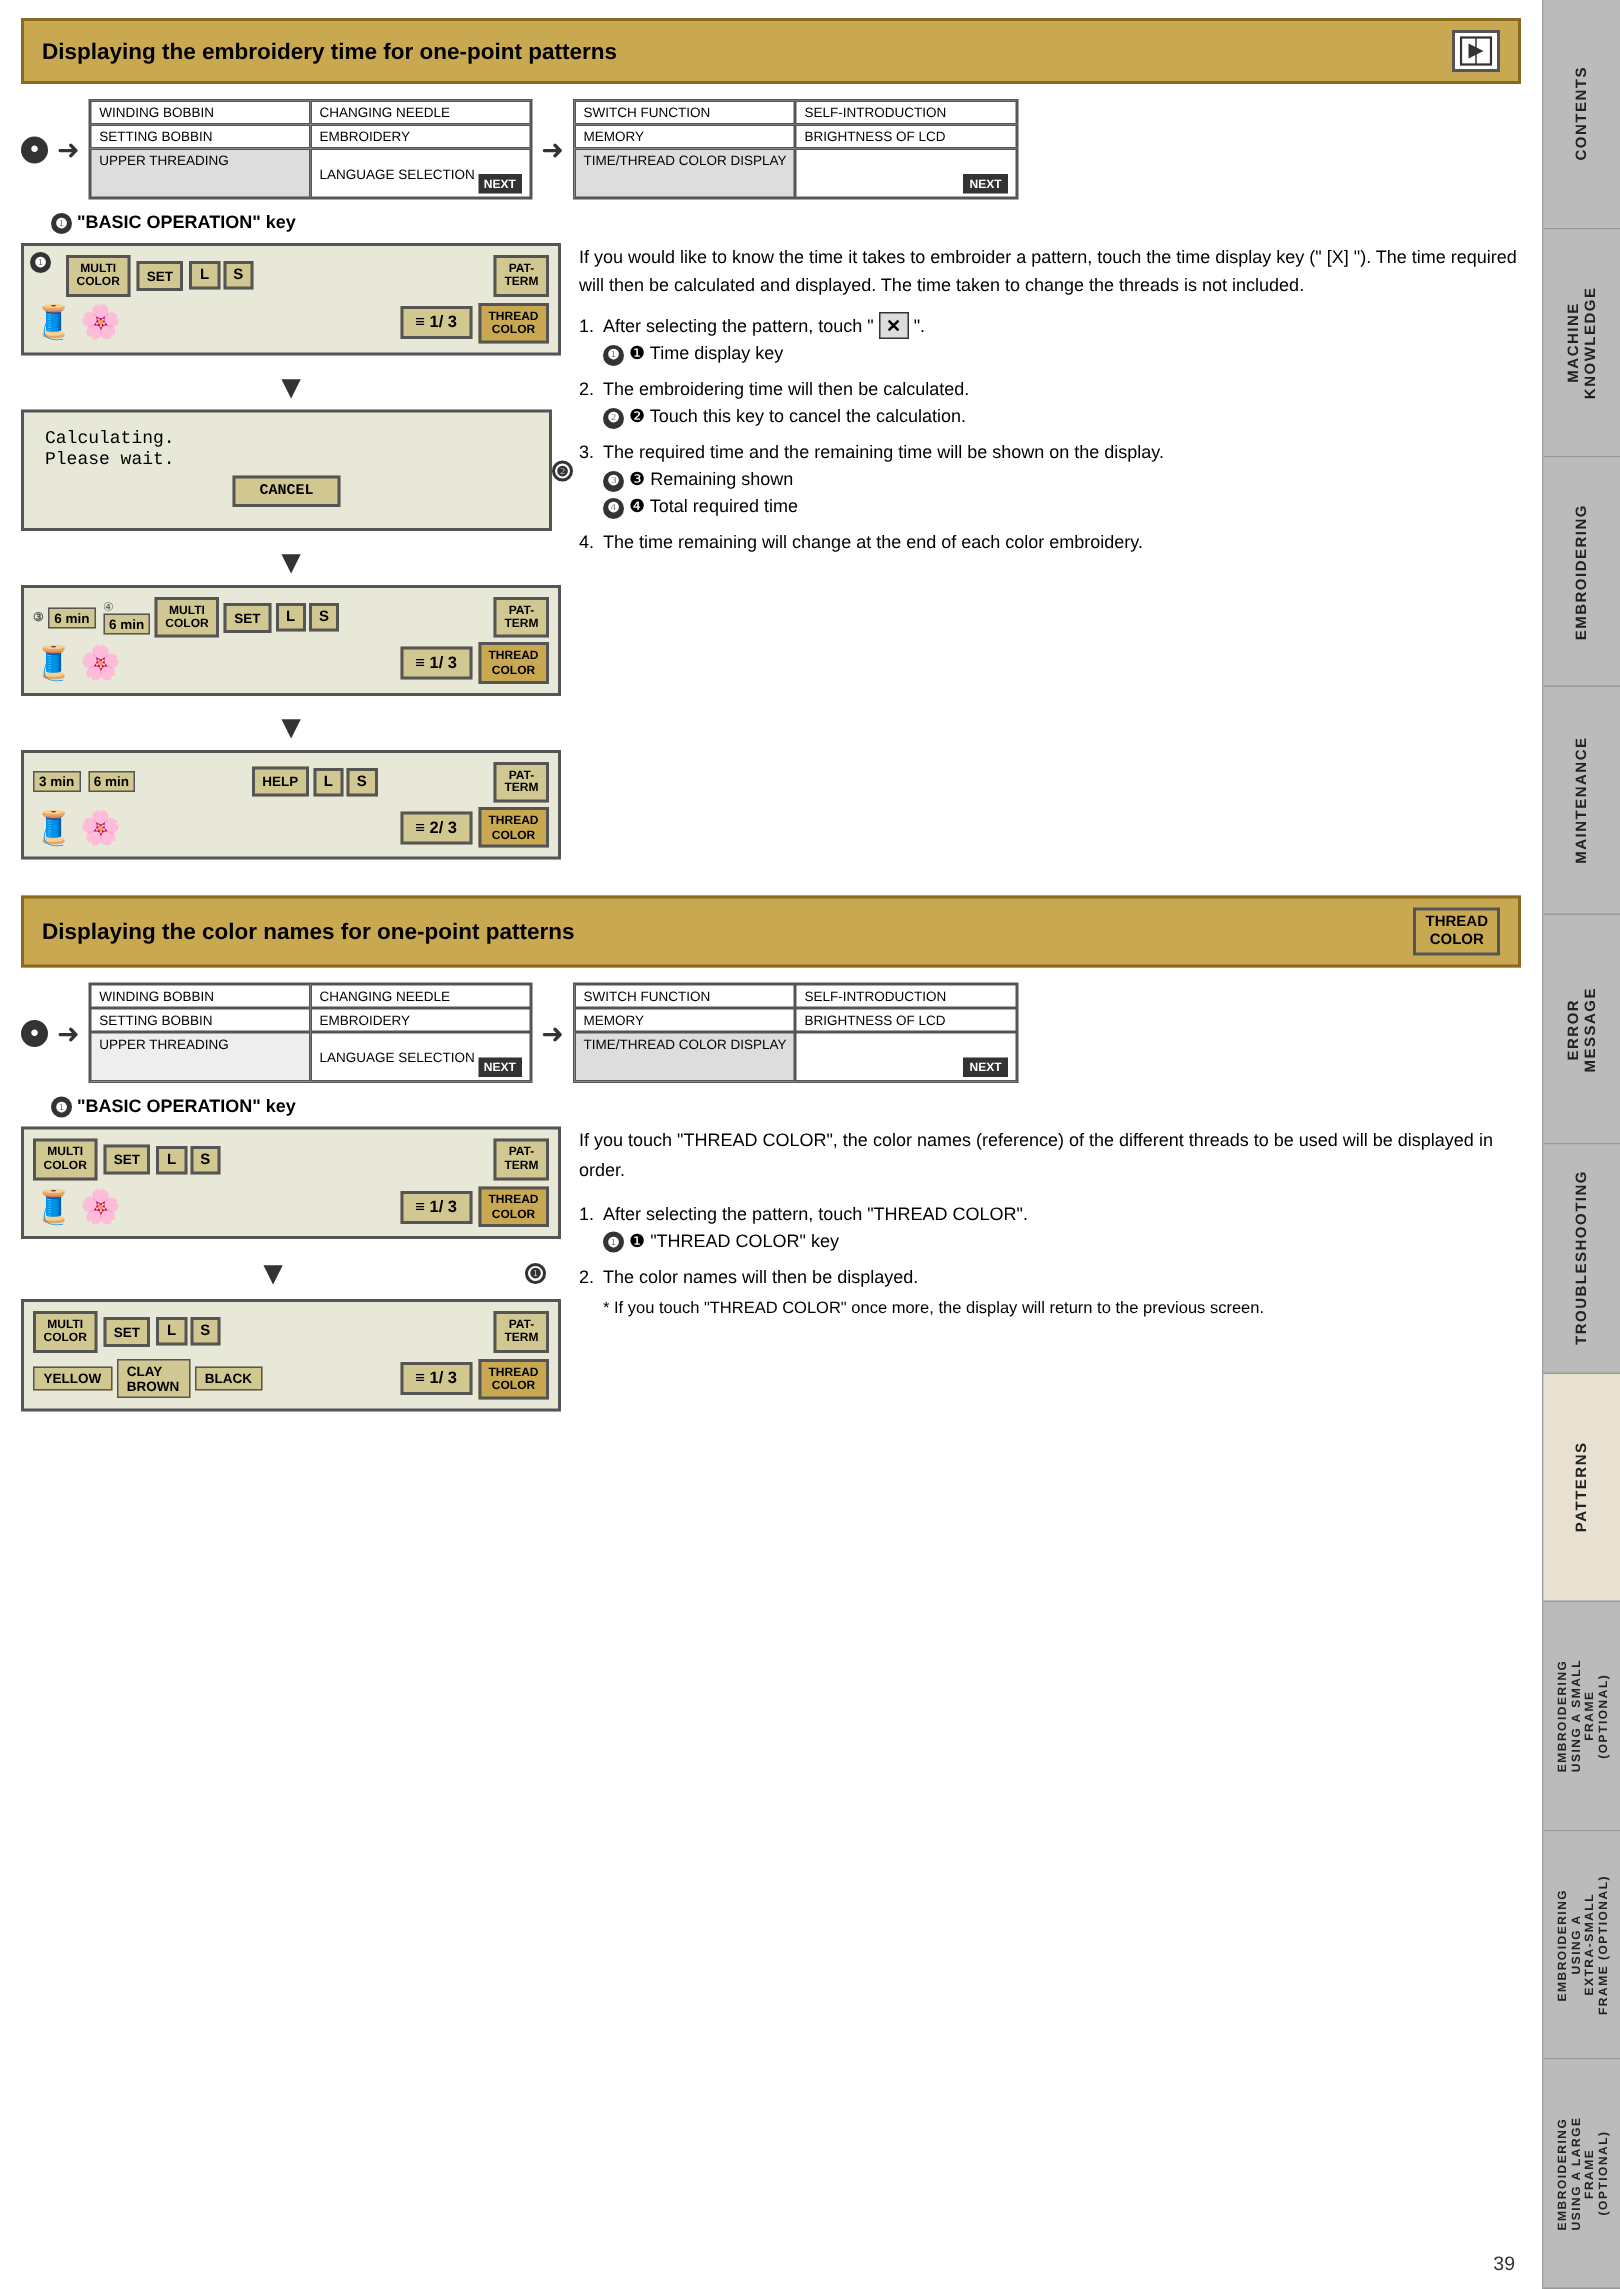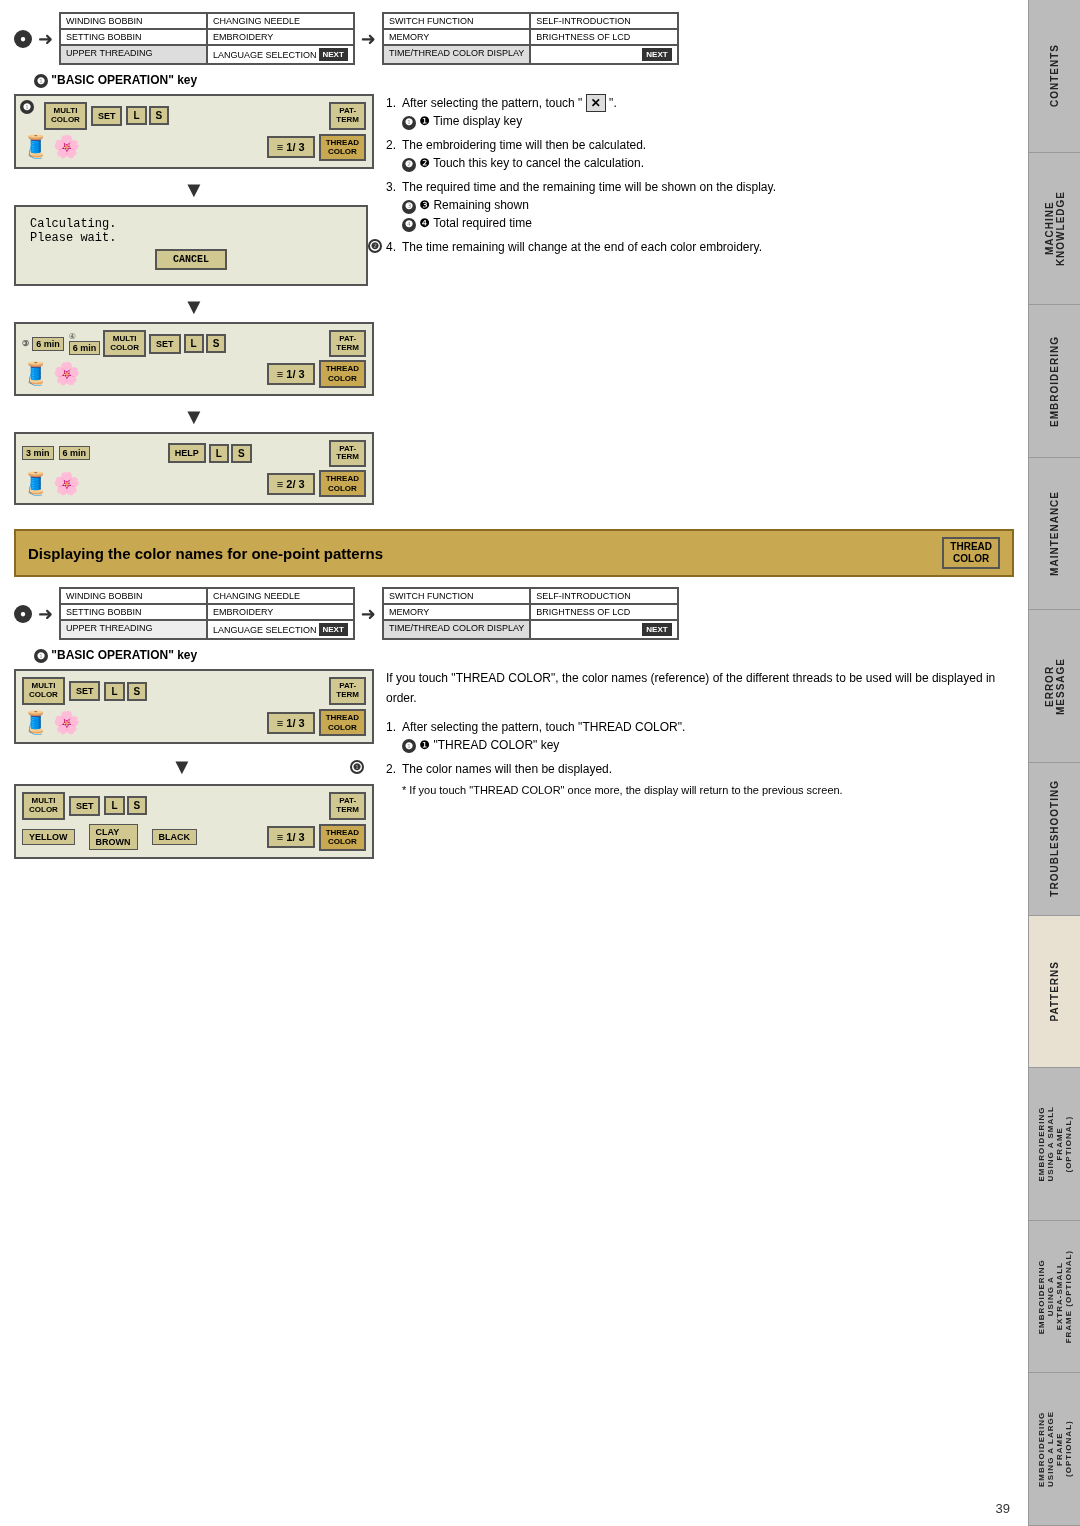--- a/index.html
+++ b/index.html
@@ -109,20 +109,21 @@
     .nav-cell.highlighted {
       background: #ddd;
     }
     .next-btn {
       background: #333;
       color: #fff;
       font-size: 8px;
       padding: 2px 4px;
       border: none;
       font-weight: bold;
+      margin-top: 14px;
     }
 
     .basic-op-label {
       font-size: 12px;
       margin: 4px 0 6px 20px;
     }
     .basic-op-label strong { font-weight: bold; }
 
     
     .section-body {
@@ -290,40 +291,50 @@
     .page-number {
       position: absolute;
       bottom: 10px;
       right: 18px;
       font-size: 13px;
       color: #333;
     }
 
     .color-row {
       display: flex;
-      gap: 14px;
+      gap: 3px;
       align-items: center;
     }
     .color-cell {
       border: 1px solid #555;
       background: #d0c890;
       padding: 2px 6px;
       font-size: 9px;
       font-weight: bold;
     }
 
     .section2-nav .nav-cell.upper-threading {
       background: #eee;
     }
   </style>
 </head>
 <body>
 
 <div class="main-content">
 
+  <div class="section-header">
+    <span>Displaying the embroidery time for one-point patterns</span>
+    <div class="timer-icon">
+      <svg width="22" height="20" viewBox="0 0 22 20">
+        <rect x="1" y="1" width="20" height="18" fill="none" stroke="#333" stroke-width="1.5"></rect>
+        <line x1="11" y1="1" x2="11" y2="19" stroke="#333" stroke-width="1"></line>
+        <path d="M6 5 L16 10 L6 15 Z" fill="#333"></path>
+      </svg>
+    </div>
+  </div>
 
   <div class="nav-diagram">
     <div class="num-circle" style="font-size:10px;">●</div>
     <div style="font-size:18px; color:#333;">➜</div>
     <div class="nav-box">
       <div class="nav-cell">WINDING BOBBIN</div>
       <div class="nav-cell">CHANGING NEEDLE</div>
       <div class="nav-cell">SETTING BOBBIN</div>
       <div class="nav-cell">EMBROIDERY</div>
       <div class="nav-cell highlighted">UPPER THREADING</div>
@@ -449,20 +460,21 @@
           <span style="font-size:22px;">🌸</span>
           <div class="lcd-counter">≡ 2/ 3</div>
           <div class="lcd-thread-color" style="white-space:pre-line;">THREAD
 COLOR</div>
         </div>
       </div>
 
     </div>
 
     <div class="instructions">
+      <p style="margin-bottom:8px; font-size:12px; line-height:1.6;">If you would like to know the time it takes to embroider a pattern, touch the time display key (" [X] "). The time required will then be calculated and displayed. The time taken to change the threads is not included.</p>
 
       <div class="step-row">
         <span>1.</span>
         <div class="step-text">
           <span>After selecting the pattern, touch " <span style="border:1px solid #333; padding:1px 4px; font-weight:bold; background:#ddd;">✕</span> ".</span><br>
           <span class="num-circle" style="font-size:9px; width:14px; height:14px;">❶</span>
           <span>❶ Time display key</span>
         </div>
       </div>
 

